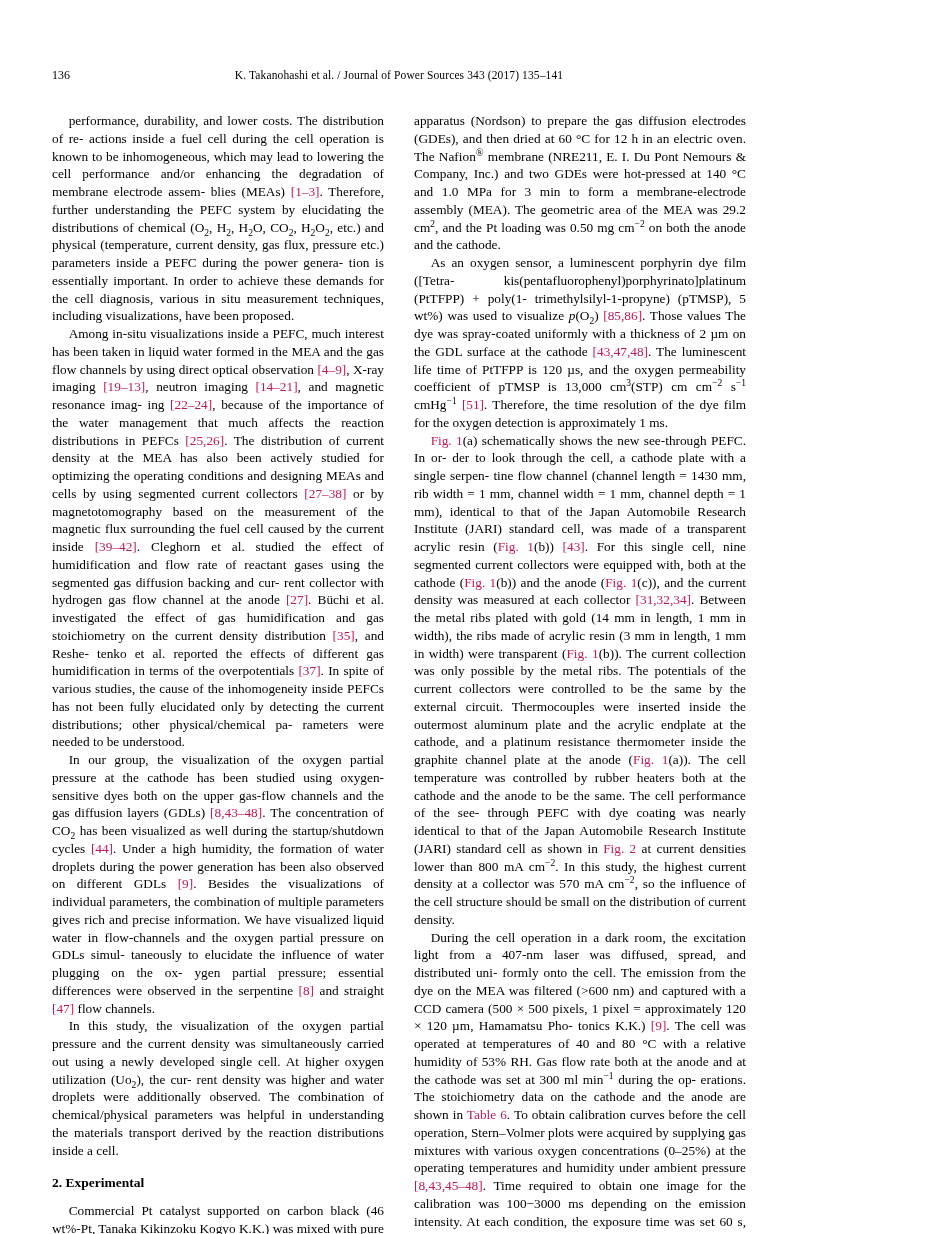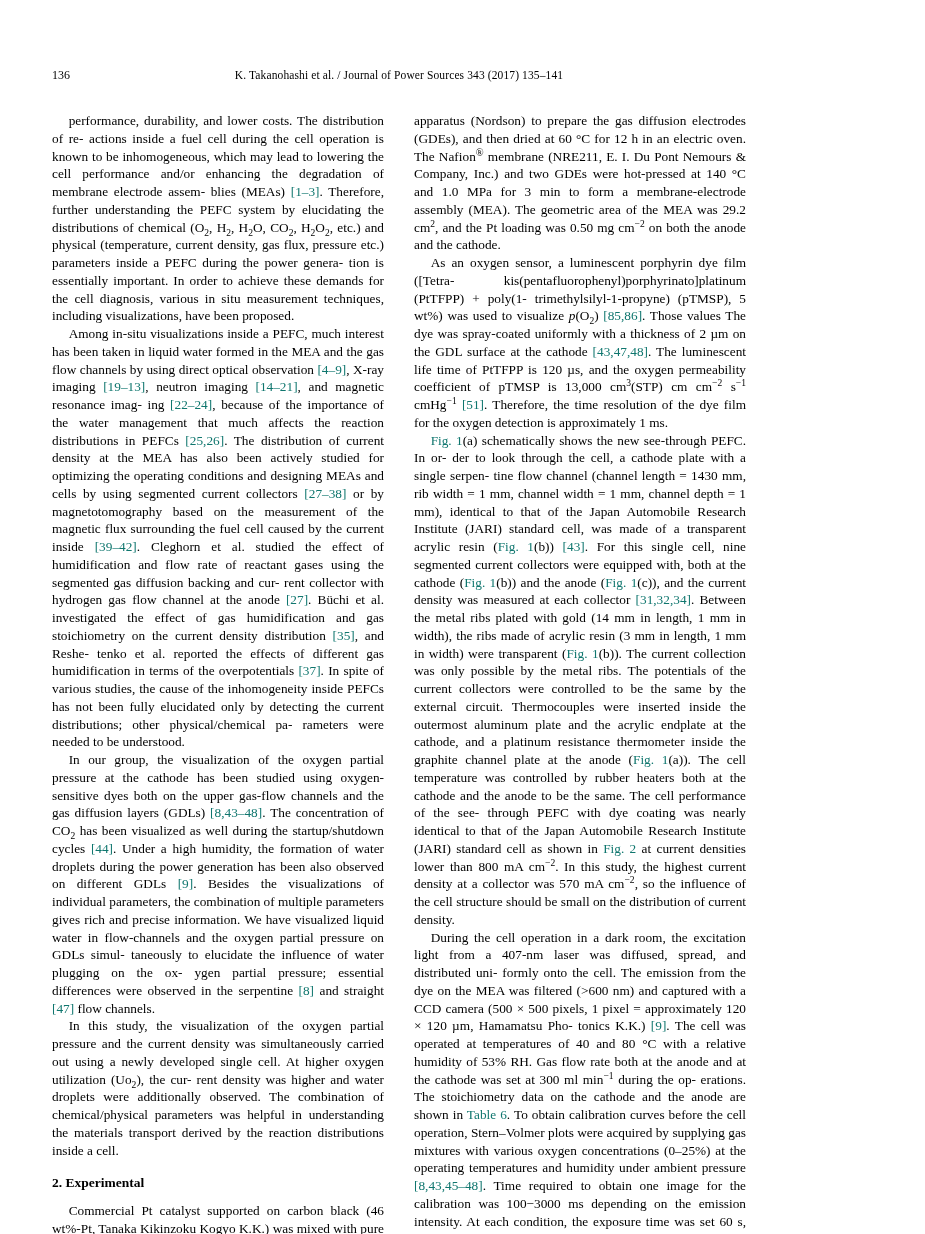--- a/index.html
+++ b/index.html
@@ -51,21 +51,21 @@
     hyphens: auto;
   }
   p {
     margin: 0;
     text-indent: 1.25em;
   }
   p.noindent {
     text-indent: 0;
   }
   .ref {
-    color: #0f766e;
+    color: #be185d;
   }
   h2.section {
     font-size: 13.5px;
     font-weight: bold;
     margin: 15px 0 10px 0;
     text-indent: 0;
     font-family: Liberation Serif, serif;
   }
   h3.subsection {
     font-size: 13.2px;

